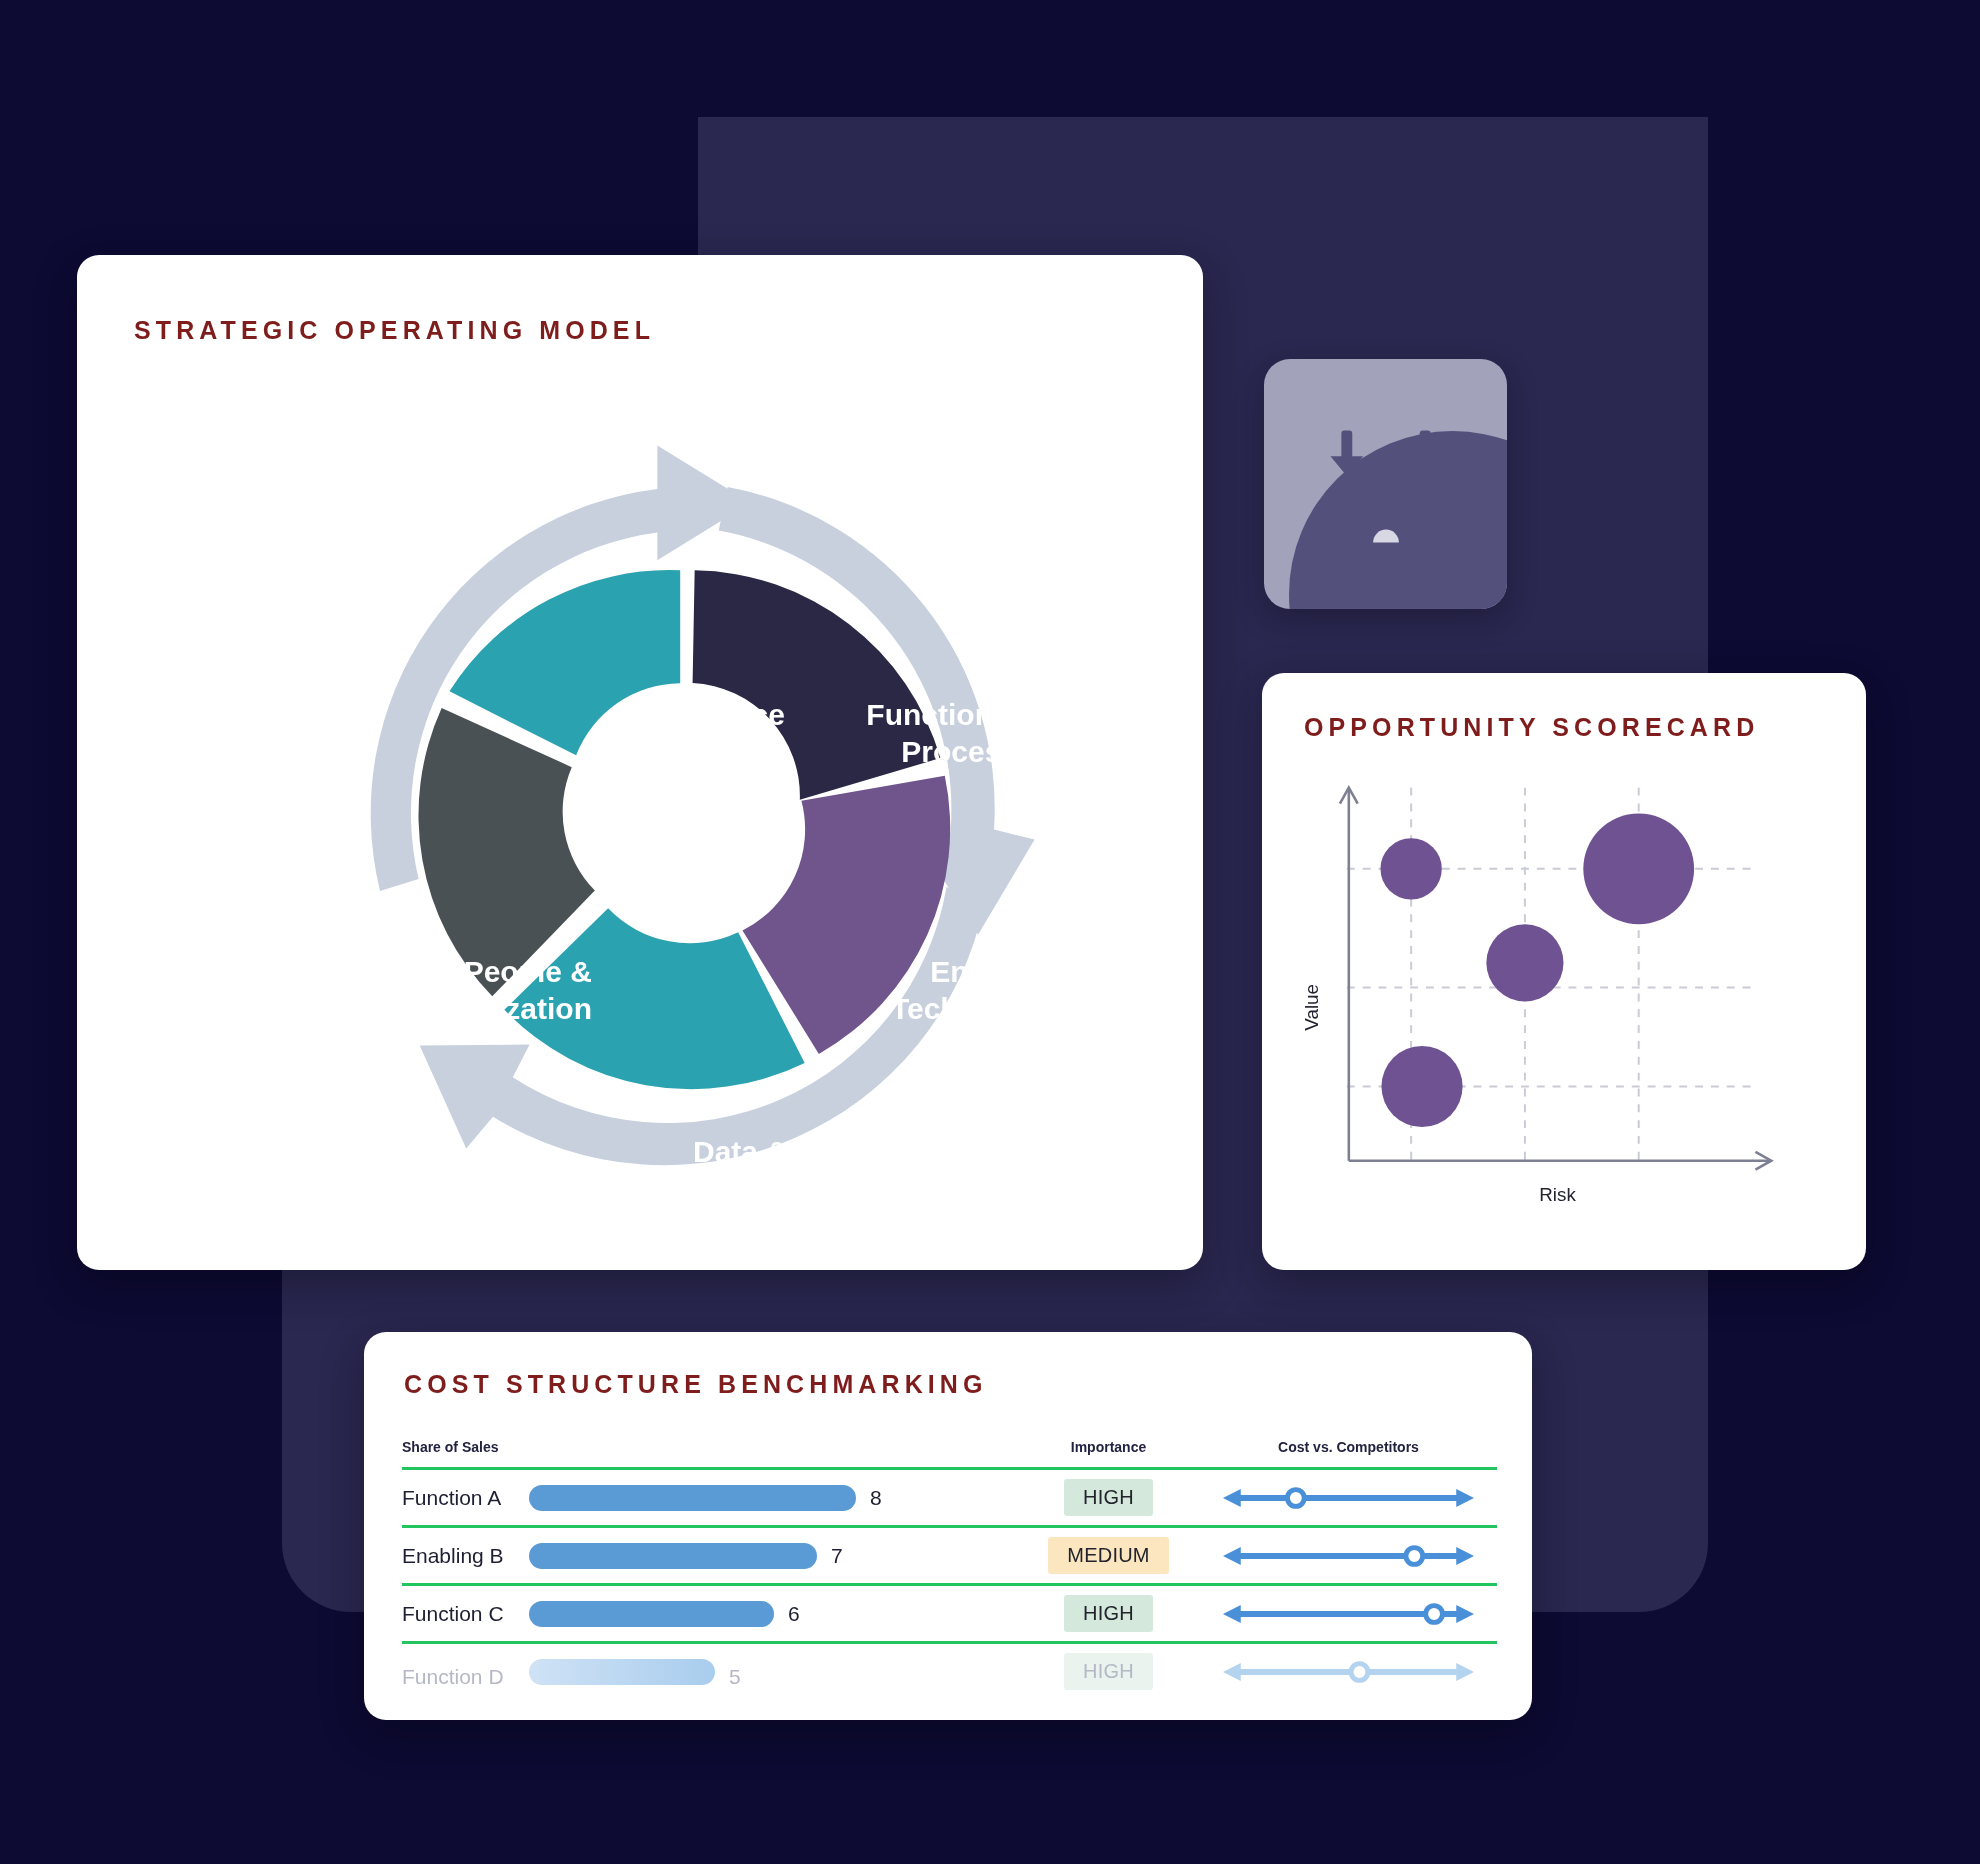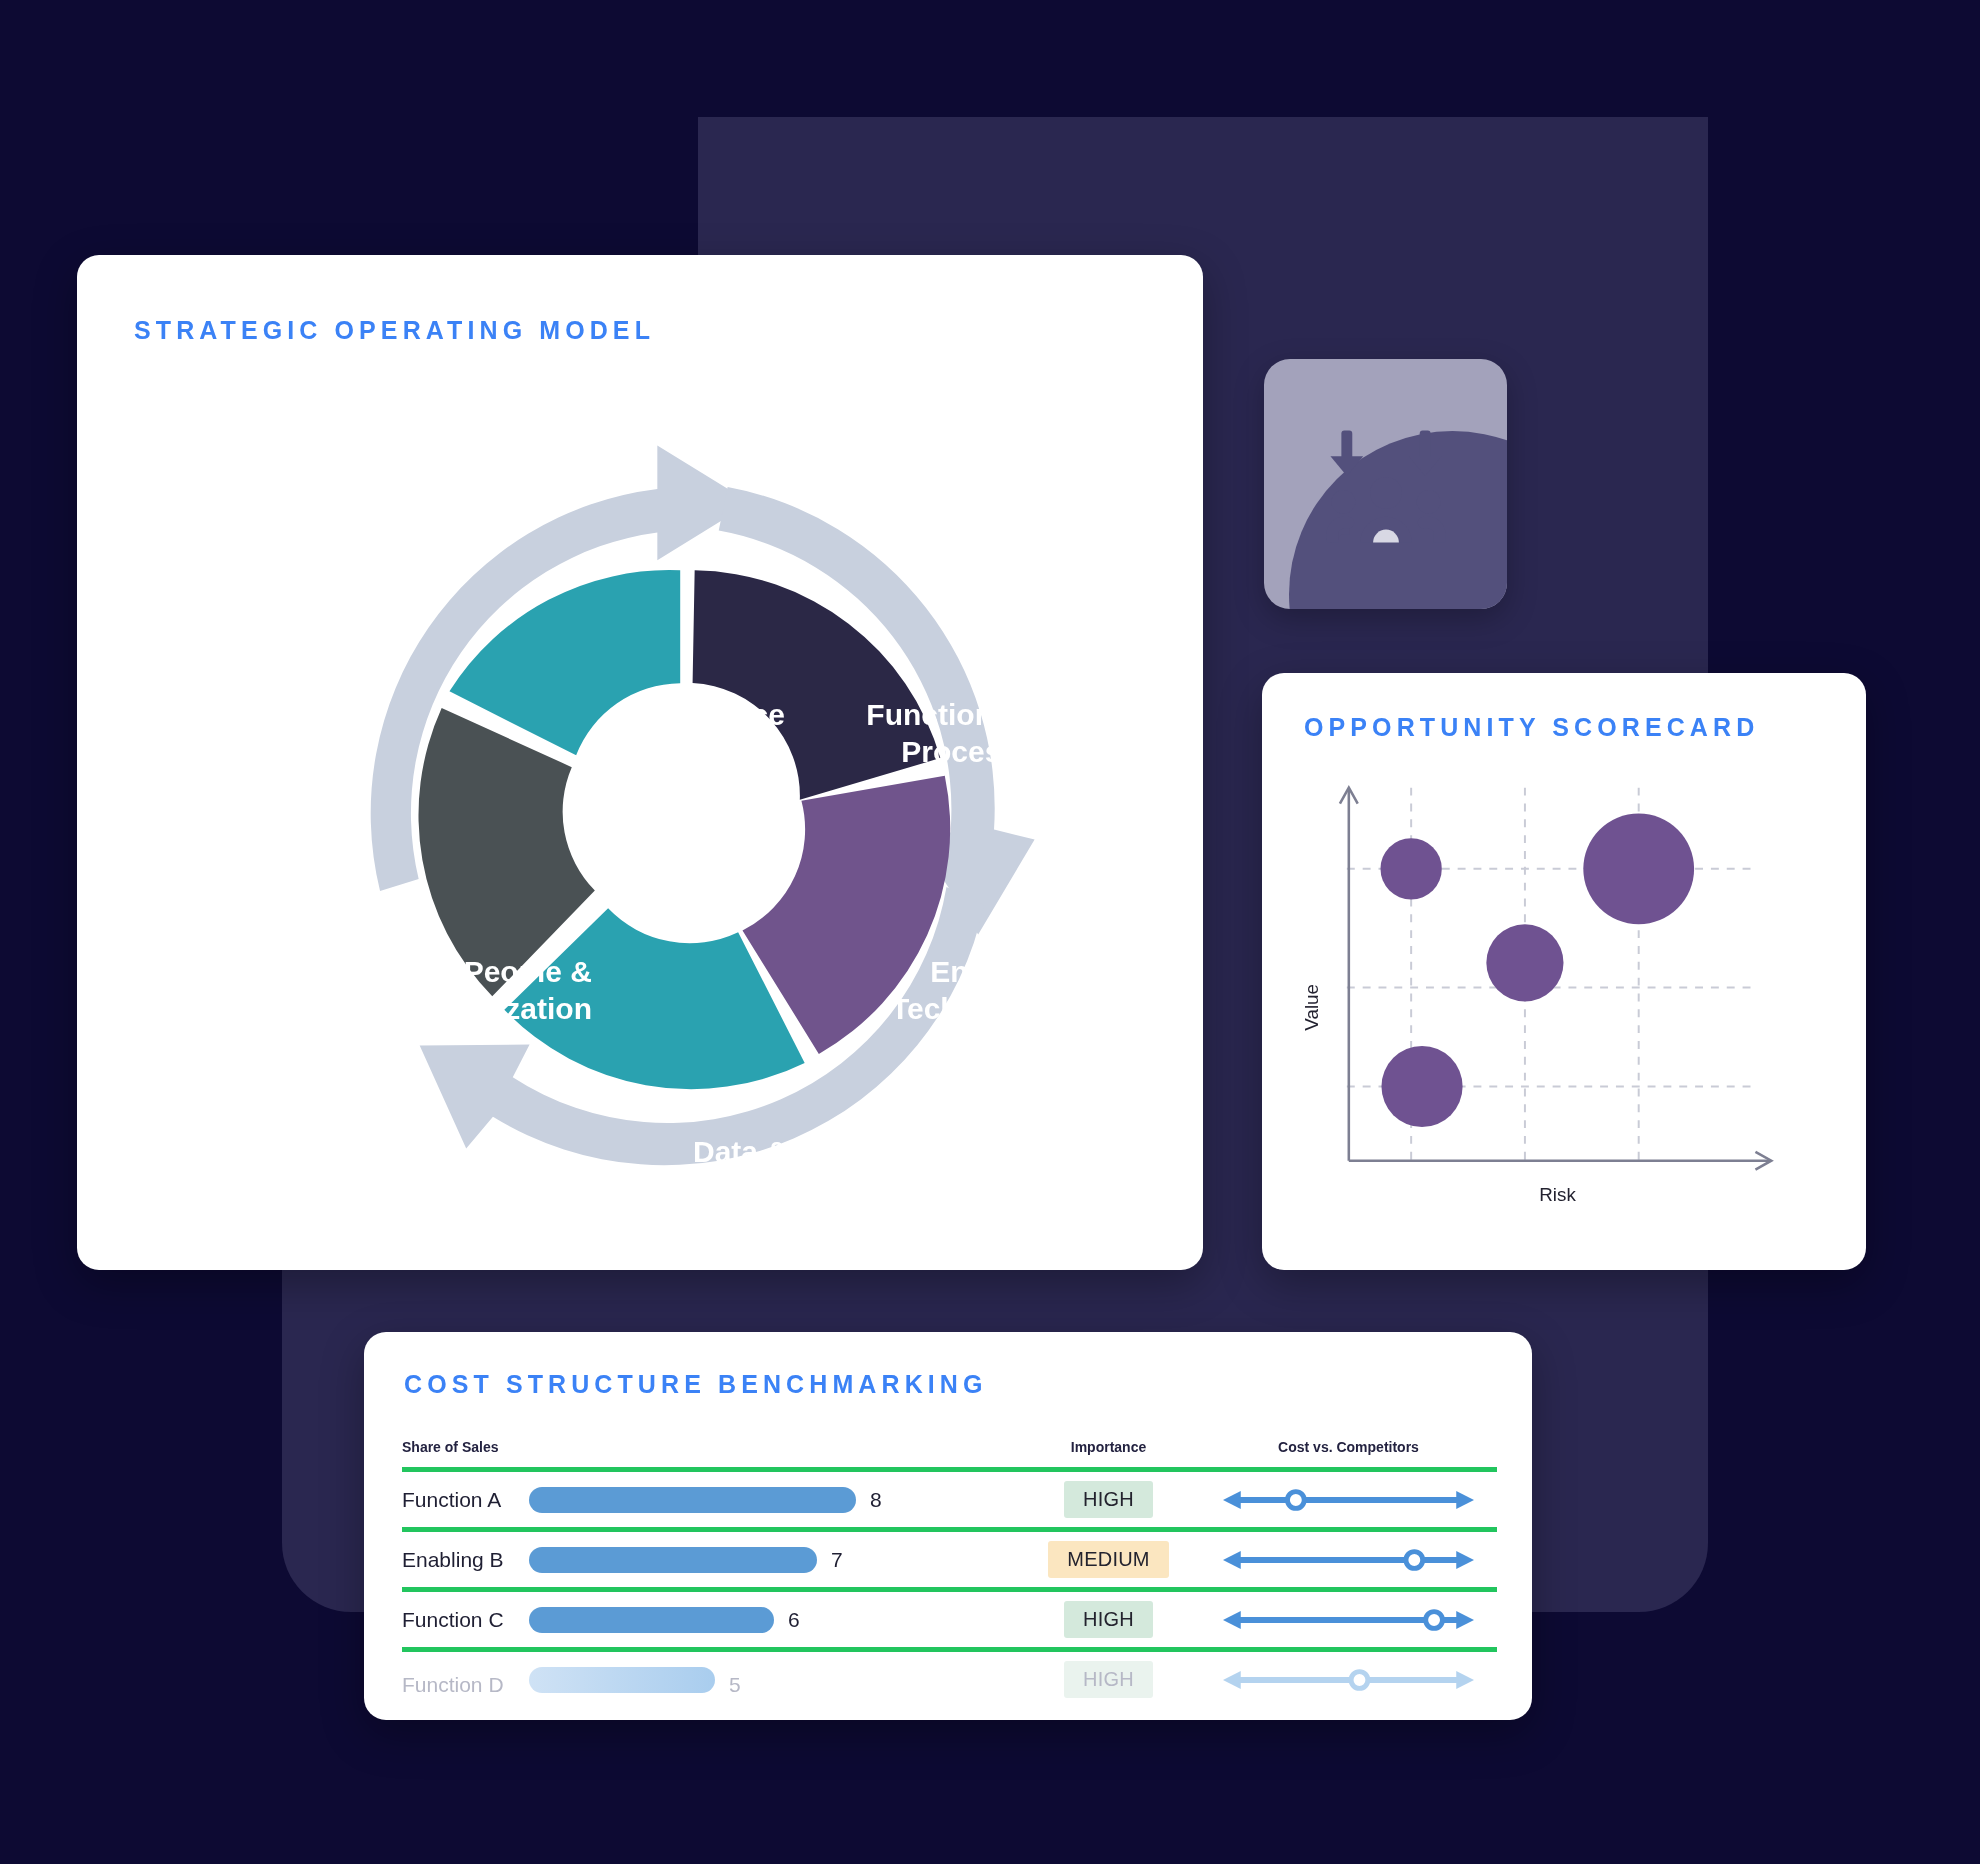--- a/index.html
+++ b/index.html
@@ -32,21 +32,21 @@
     position:absolute;
     background:#ffffff;
     border-radius:22px;
     box-shadow:0 14px 44px rgba(0,0,0,.30);
     z-index:5;
   }
   .card-title{
     font-size:25px;
     letter-spacing:5.1px;
     font-weight:bold;
-    color:#3b82f6;
+    color:#7f1d1d;
     text-transform:uppercase;
   }
 
   
   #som-card{ left:77px; top:255px; width:1126px; height:1015px; }
   #som-title{ position:absolute; left:57px; top:61px; }
   #som-wheel{ position:absolute; left:208px; top:129px; width:812px; height:812px; }
   #som-wheel svg{ width:100%; height:100%; display:block;}
   .seg-label{
     position:absolute;
@@ -92,21 +92,21 @@
   .cost-table{ position:absolute; left:38px; top:107px; width:1095px; }
   .cost-head{ display:flex; align-items:flex-end; padding-bottom:12px;}
   .cost-head > div{ font-size:14px; font-weight:bold; color:#232240; }
   .col-name { width:127px; }
   .col-bar  { flex:1; }
   .col-imp  { width:183px; text-align:center;}
   .col-cost { width:297px; text-align:center;}
   .cost-row{
     display:flex; align-items:center;
     height:55px;
-    border-top:5px solid #22c55e;
+    border-top:3px solid #22c55e;
   }
   .fn-name{ width:127px; font-size:21px; color:#1f1f33; }
   .bar-wrap{ flex:1; display:flex; align-items:center; gap:14px; }
   .bar{ height:26px; border-radius:13px; background:#5b9bd5;}
   .bar-val{ font-size:21px; color:#1f1f33;}
   .imp-cell{ width:183px; display:flex; justify-content:center;}
   .badge{
     font-size:20px; padding:7px 19px; color:#23232e;
     border-radius:3px; letter-spacing:0.2px;
   }

